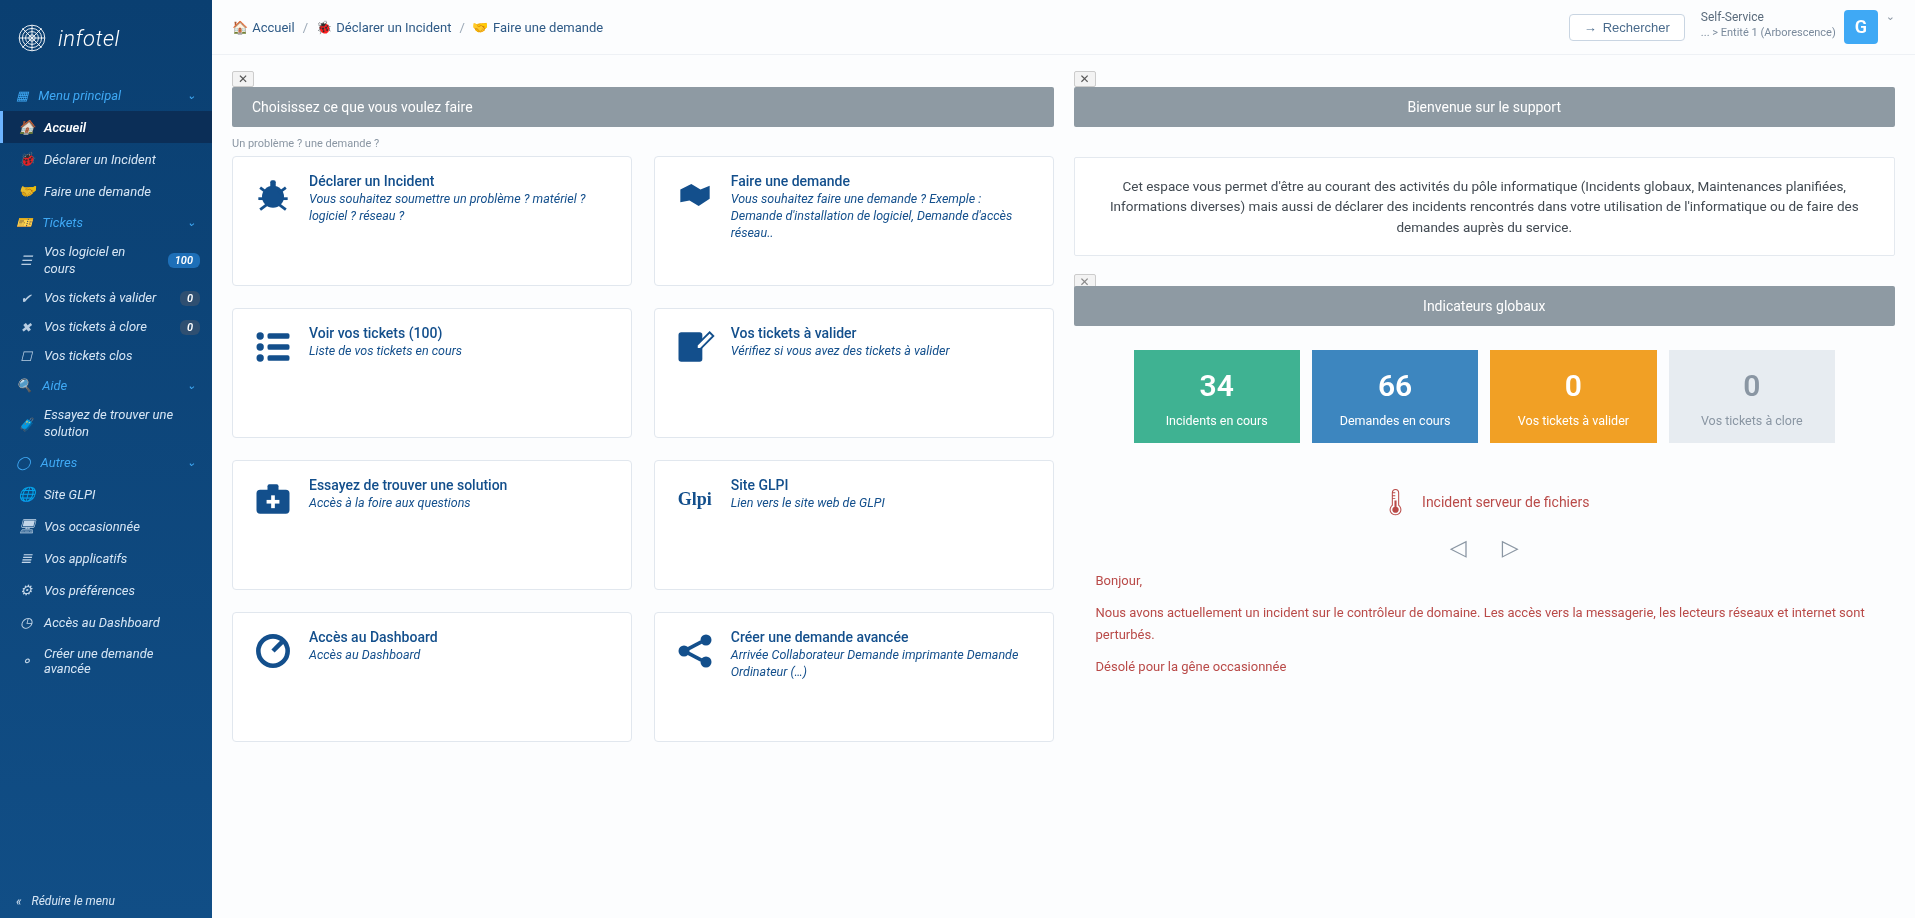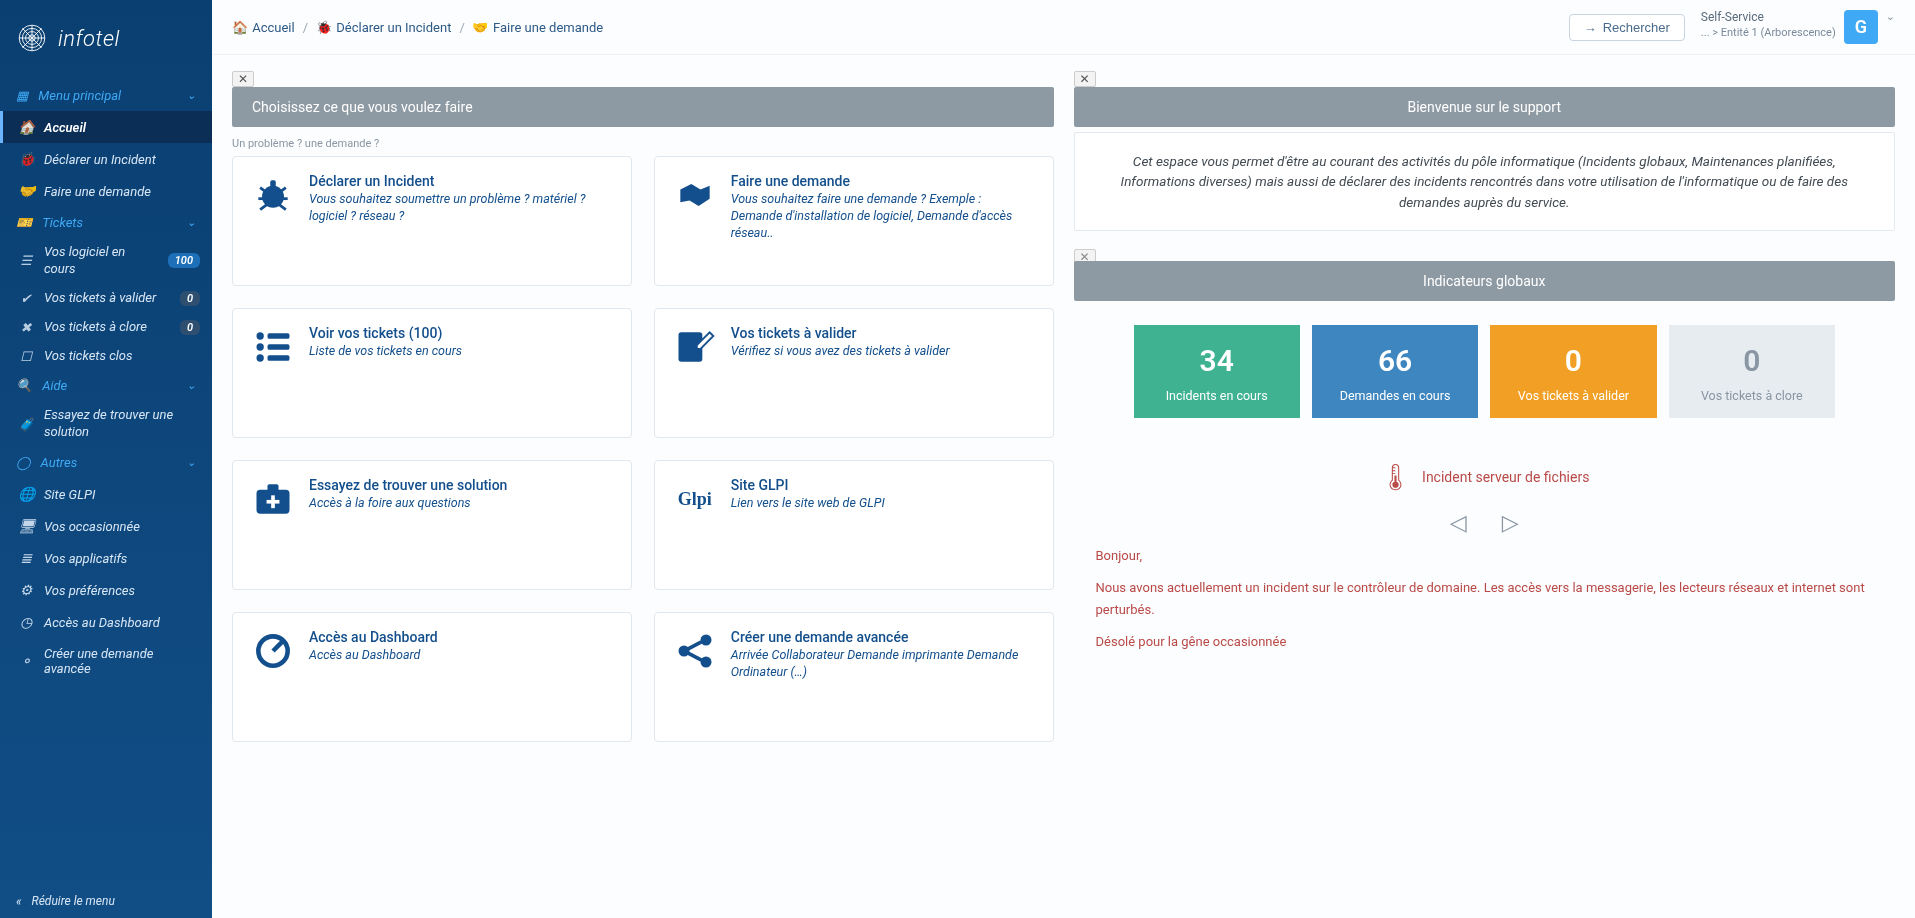--- a/index.html
+++ b/index.html
@@ -354,21 +354,21 @@
           </div>
         </div>
       </div>
 
       <div>
         <div class="panel">
           <span class="panel-close">✕</span>
           <div class="panel-head" style="text-align:center;">
             <span>Bienvenue sur le support</span>
           </div>
-          <div class="welcome-text" style="margin-top:5px;font-style:italic;">Cet espace vous permet d'être au courant des activités du pôle informatique (Incidents globaux, Maintenances planifiées, Informations diverses) mais aussi de déclarer des incidents rencontrés dans votre utilisation de l'informatique ou de faire des demandes auprès du service.</div>
+          <div class="welcome-text" style="margin-top:30px;">Cet espace vous permet d'être au courant des activités du pôle informatique (Incidents globaux, Maintenances planifiées, Informations diverses) mais aussi de déclarer des incidents rencontrés dans votre utilisation de l'informatique ou de faire des demandes auprès du service.</div>
         </div>
 
         <div class="indic-wrap">
           <span class="close-small close-gray">✕</span>
           <div class="panel-head" style="text-align:center;">
             <span>Indicateurs globaux</span>
           </div>
           <div class="kpi-row" style="padding:12px 60px 0;">
             <div class="kpi green">
               <div class="num">34</div>

